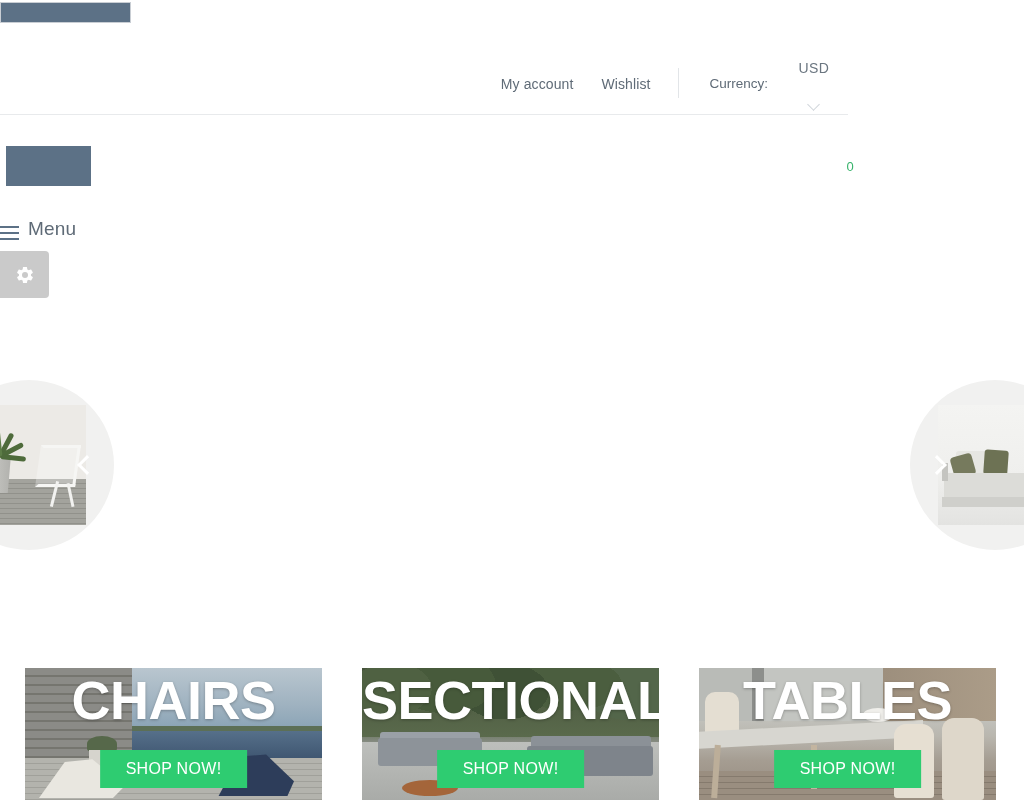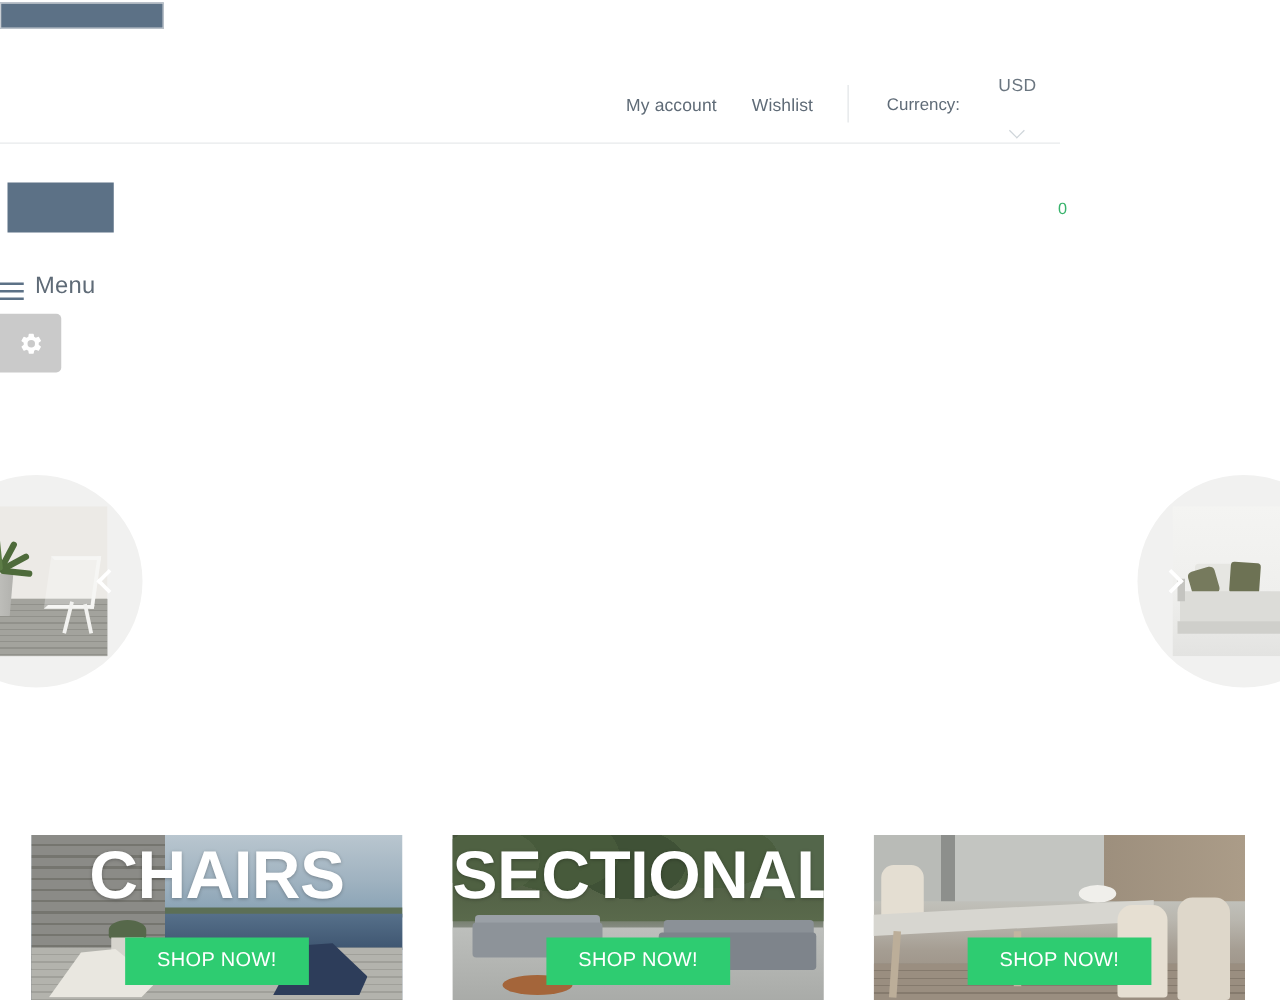--- a/index.html
+++ b/index.html
@@ -752,18 +752,19 @@
         <div class="backwall"></div>
         <div class="deck"></div>
         <div class="chair-3"></div>
         <div class="tabletop"></div>
         <div class="tableleg-a"></div>
         <div class="tableleg-b"></div>
         <div class="dish"></div>
         <div class="chair-1"></div>
         <div class="chair-2"></div>
       </div>
+      <div class="tile-title">TABLES</div>
       <button class="tile-cta">SHOP NOW!</button>
     </div>
 
   </div>
 
 </div>
 
 </body></html>

